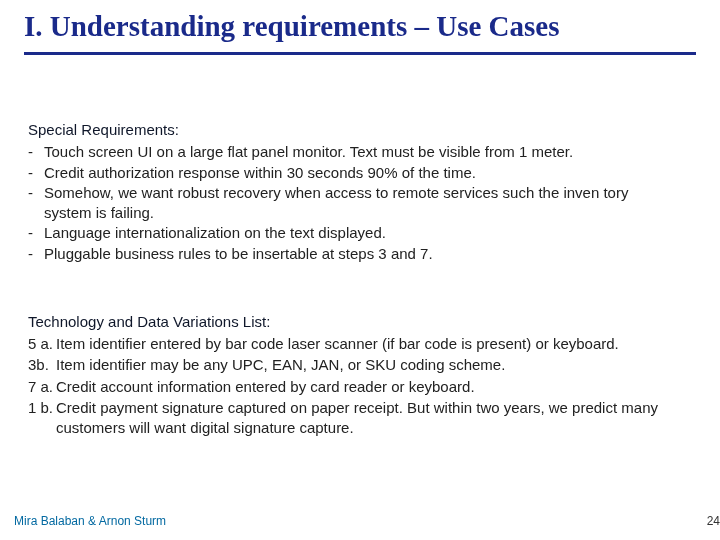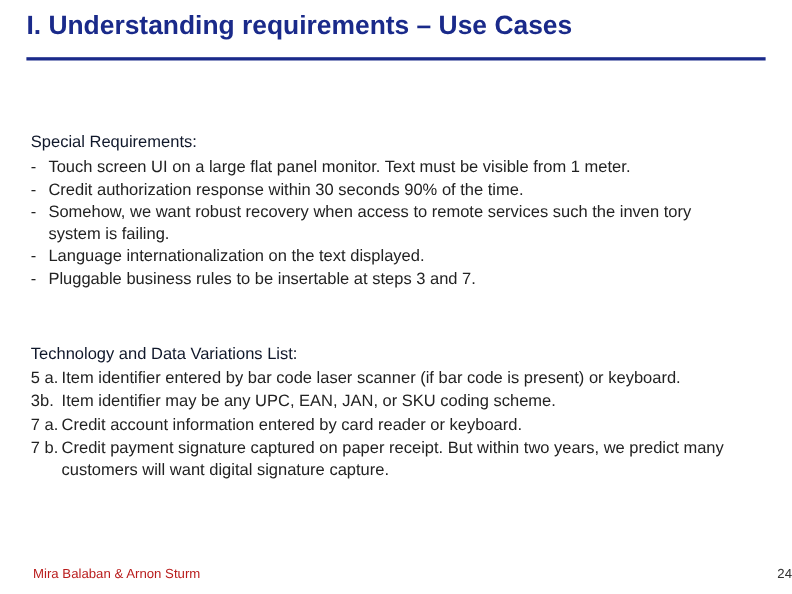--- a/index.html
+++ b/index.html
@@ -17,23 +17,23 @@
     width: 720px;
     height: 540px;
     position: relative;
     box-sizing: border-box;
   }
   .title {
     position: absolute;
     left: 24px;
     top: 10px;
     right: 24px;
-    font-family: Liberation Sans, sans-serif;
+    font-family: Liberation Serif, serif;
     font-weight: bold;
-    font-size: 24px;
+    font-size: 29px;
     color: #1a2a8a;
   }
   .title-rule {
     position: absolute;
     left: 24px;
     right: 24px;
     top: 52px;
     height: 0;
     border-top: 3px solid #1a2a8a;
   }
@@ -74,22 +74,21 @@
     flex: 1 1 auto;
   }
   .gap {
     height: 18px;
   }
   .footer-left {
     position: absolute;
     left: 14px;
     bottom: 12px;
     font-size: 12px;
-    color: #b91c1c;
-    margin-left: 16px;
+    color: #0369a1;
   }
   .footer-page {
     position: absolute;
     left: 0;
     right: 0;
     bottom: 12px;
     text-align: right;
     font-size: 12px;
     color: #333;
   }
@@ -137,21 +136,21 @@
     </div>
     <div class="numline">
       <div class="num">3b.</div>
       <div class="txt">Item identifier may be any UPC, EAN, JAN, or SKU coding scheme.</div>
     </div>
     <div class="numline">
       <div class="num">7 a.</div>
       <div class="txt">Credit account information entered by card reader or keyboard.</div>
     </div>
     <div class="numline">
-      <div class="num">7 b.</div>
+      <div class="num">1 b.</div>
       <div class="txt">Credit payment signature captured on paper receipt. But within two years, we predict many customers will want digital signature capture.</div>
     </div>
 
   </div>
 
   <div class="footer-left">Mira Balaban  &amp;  Arnon Sturm</div>
   <div class="footer-page">24</div>
 
 </div>
 

